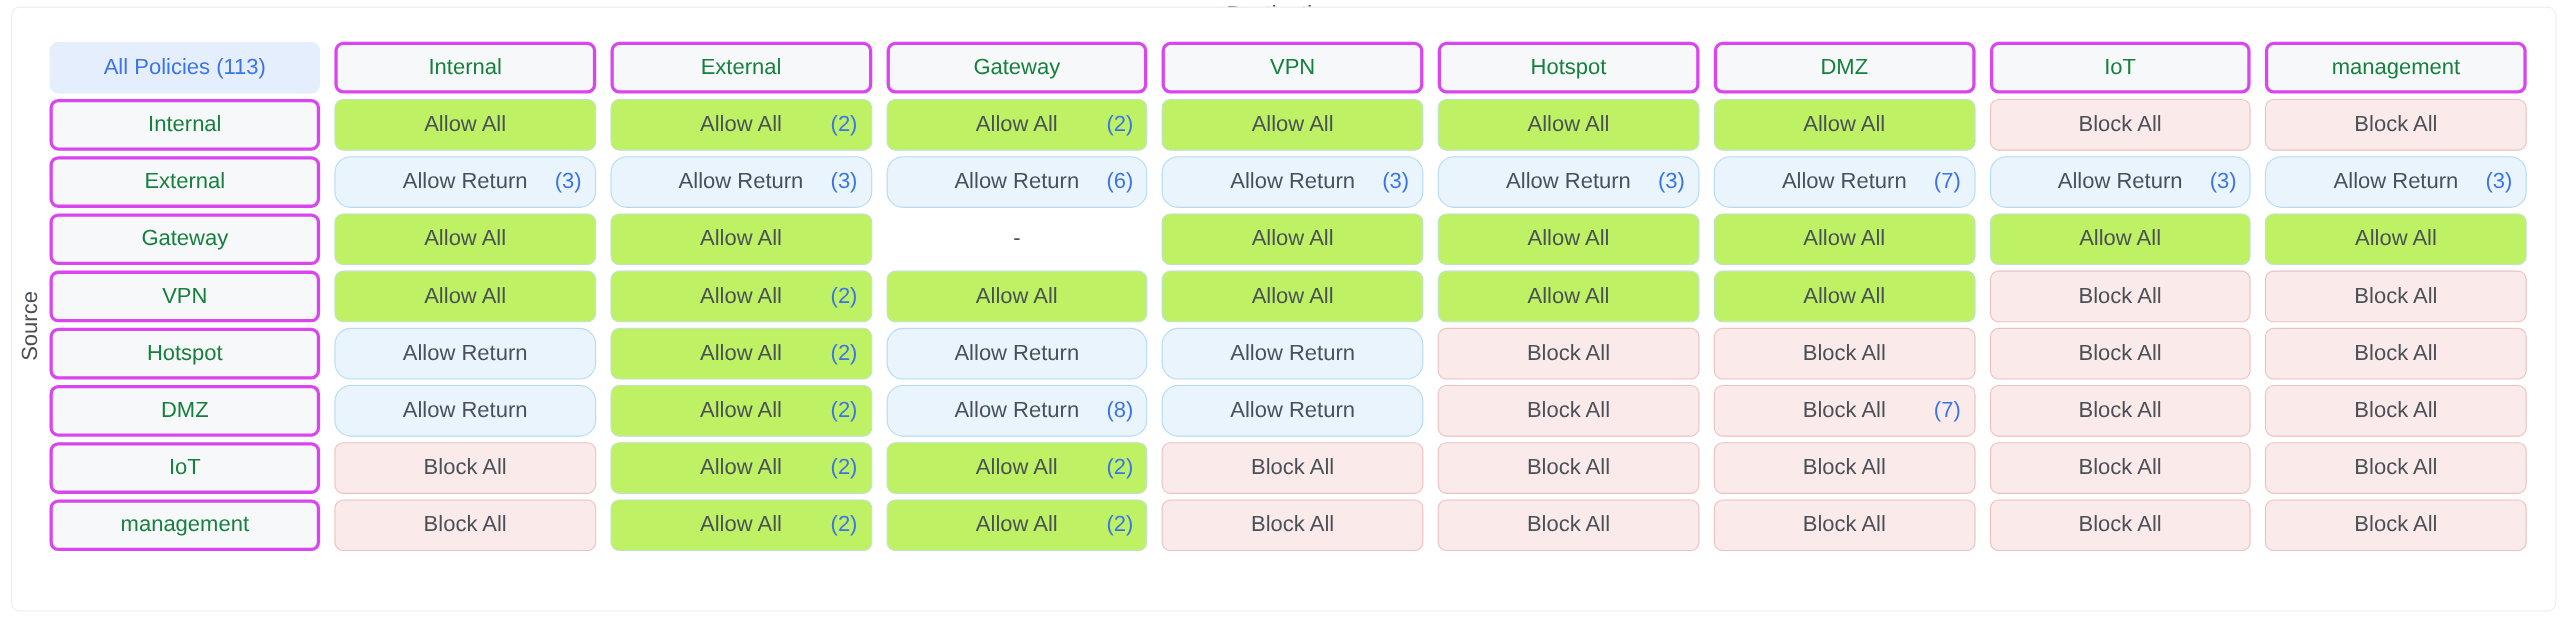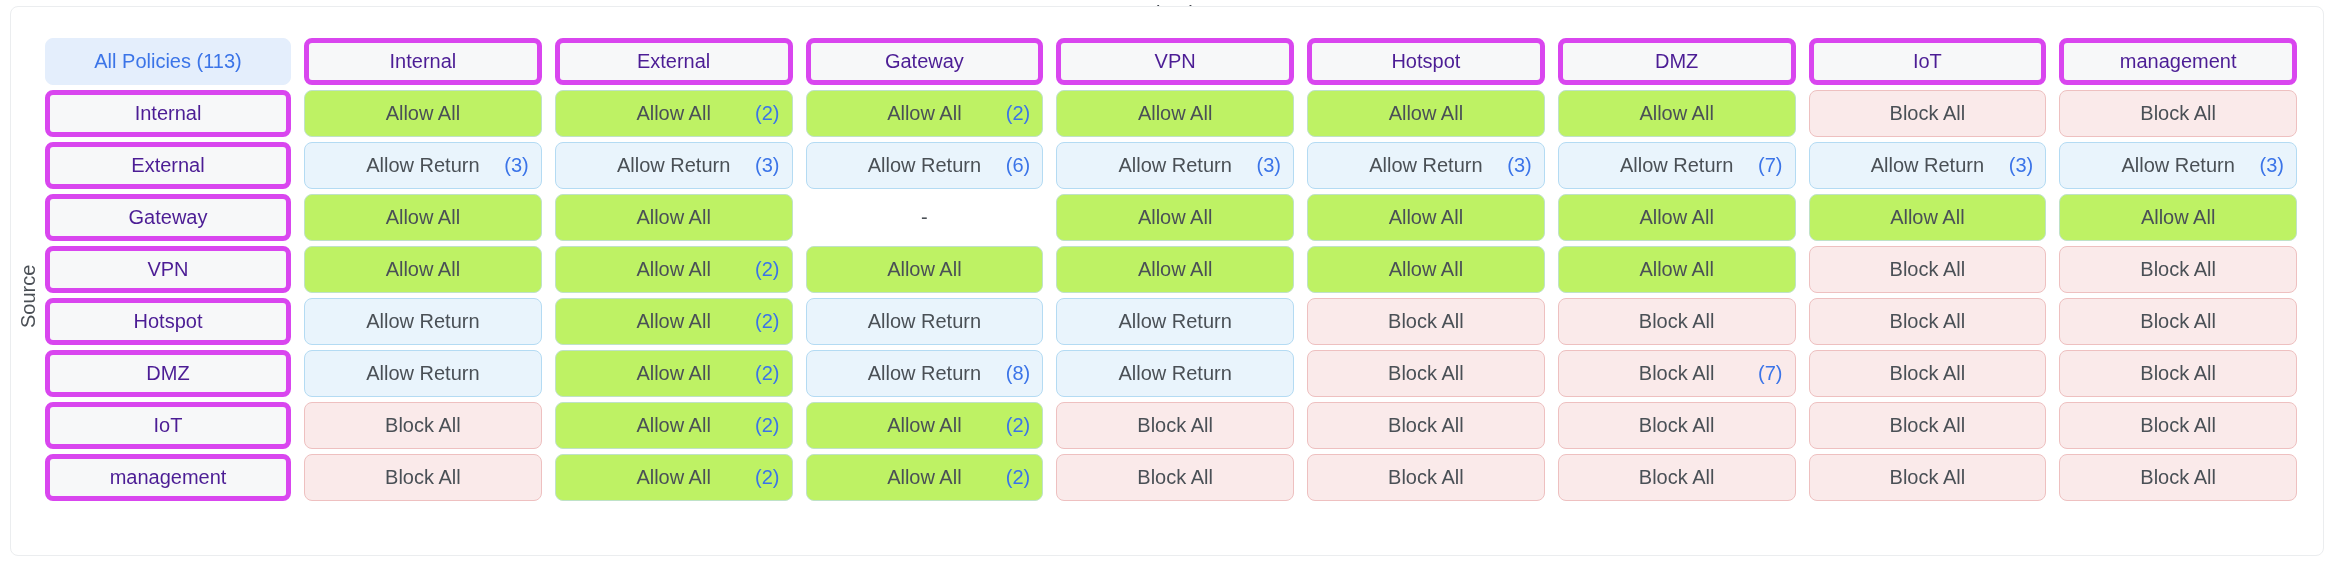--- a/index.html
+++ b/index.html
@@ -56,32 +56,32 @@
     align-items: center;
     justify-content: center;
     position: relative;
     font-size: 20px;
     color: #4a5056;
   }
   .cell[data-interactable="true"] { cursor: pointer; }
 
   .hdr {
     background: #f7f8f9;
-    border: 5px solid #d946ef;
-    color: #4c1d95;
+    border: 3px solid #d946ef;
+    color: #15803d;
   }
 
   .all-policies {
     background: #e4eefc;
     border: 1px solid #e4eefc;
     color: #3b74e8;
   }
 
   .allow-all   { background: #bef264; border-color: #bfe2c8; }
-  .allow-return{ background: #e9f4fc; border-color: #b4dbf3; }
+  .allow-return{ background: #e9f4fc; border-color: #b4dbf3; border-radius: 15px; }
   .block-all   { background: #faeaea; border-color: #eec0c0; }
   .none        { background: #ffffff; border-color: transparent; }
 
   .count {
     position: absolute;
     right: 12px;
     color: #3b74e8;
     font-size: 20px;
   }
 </style>

